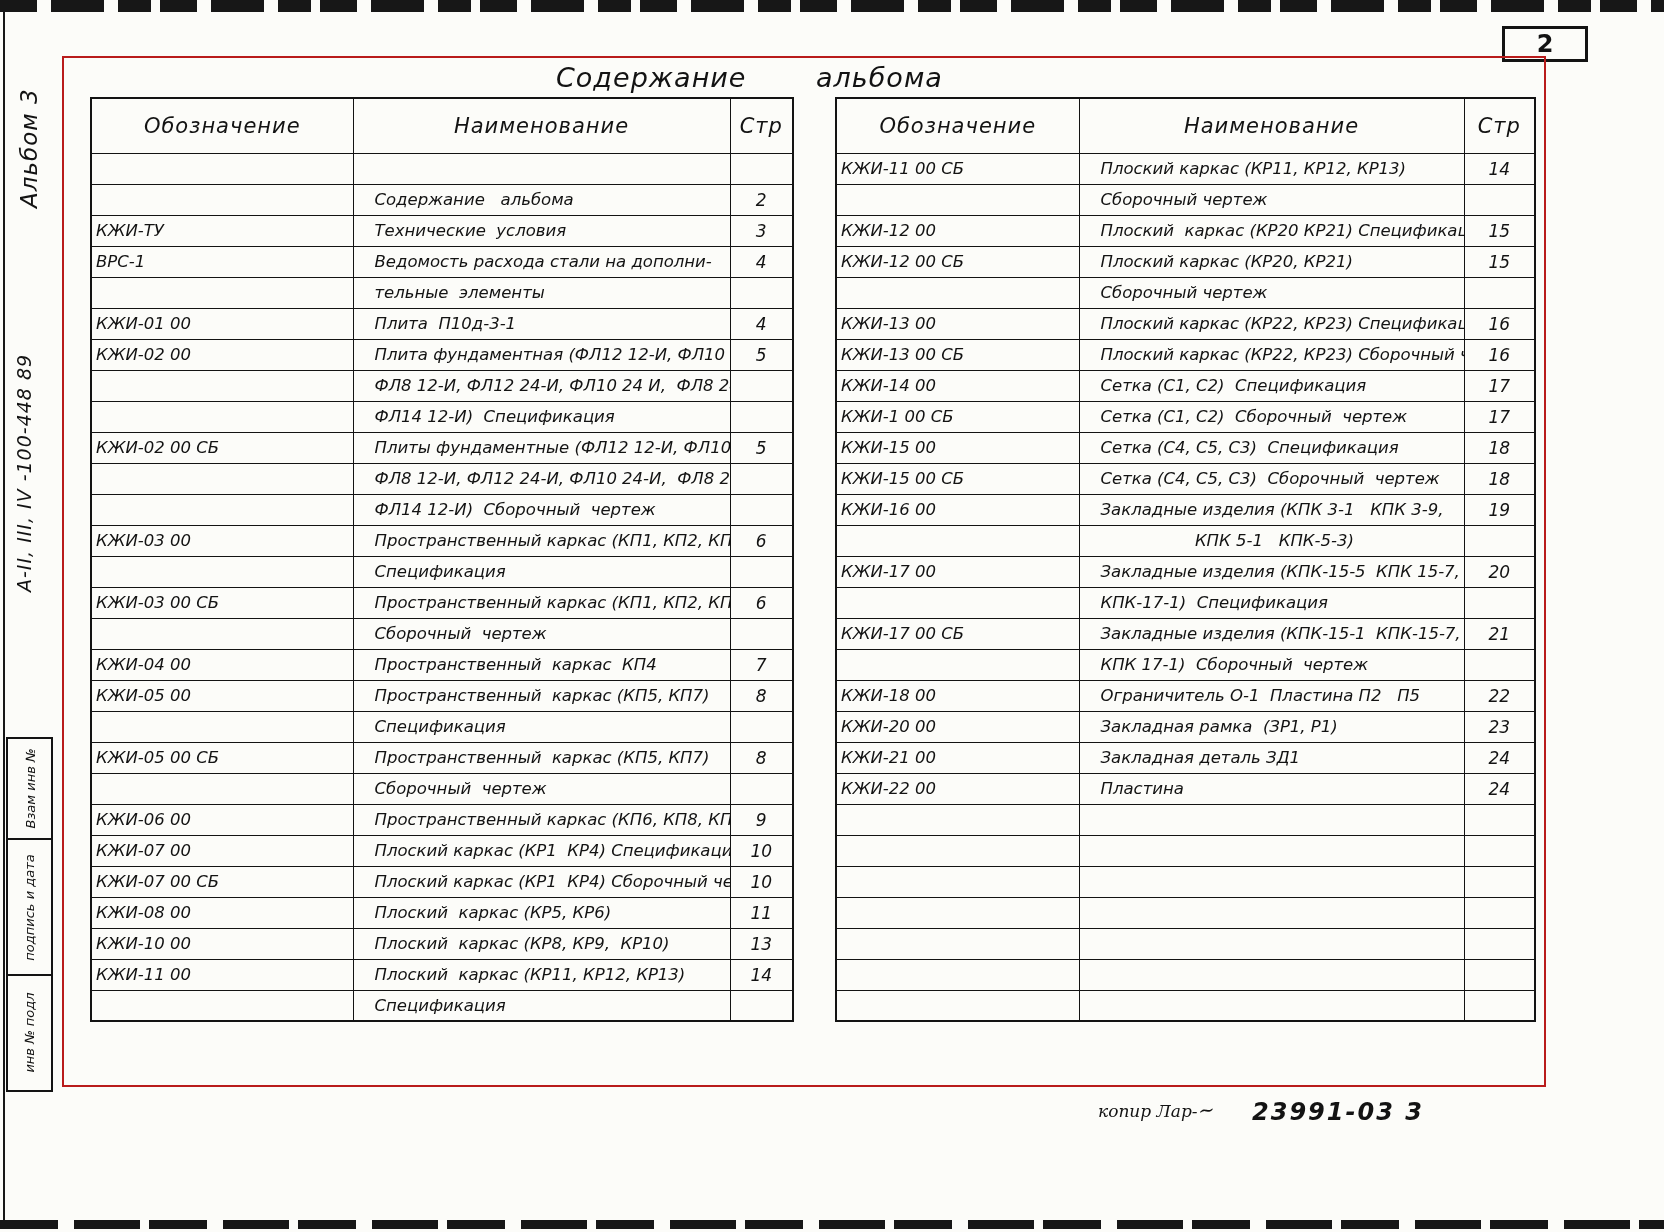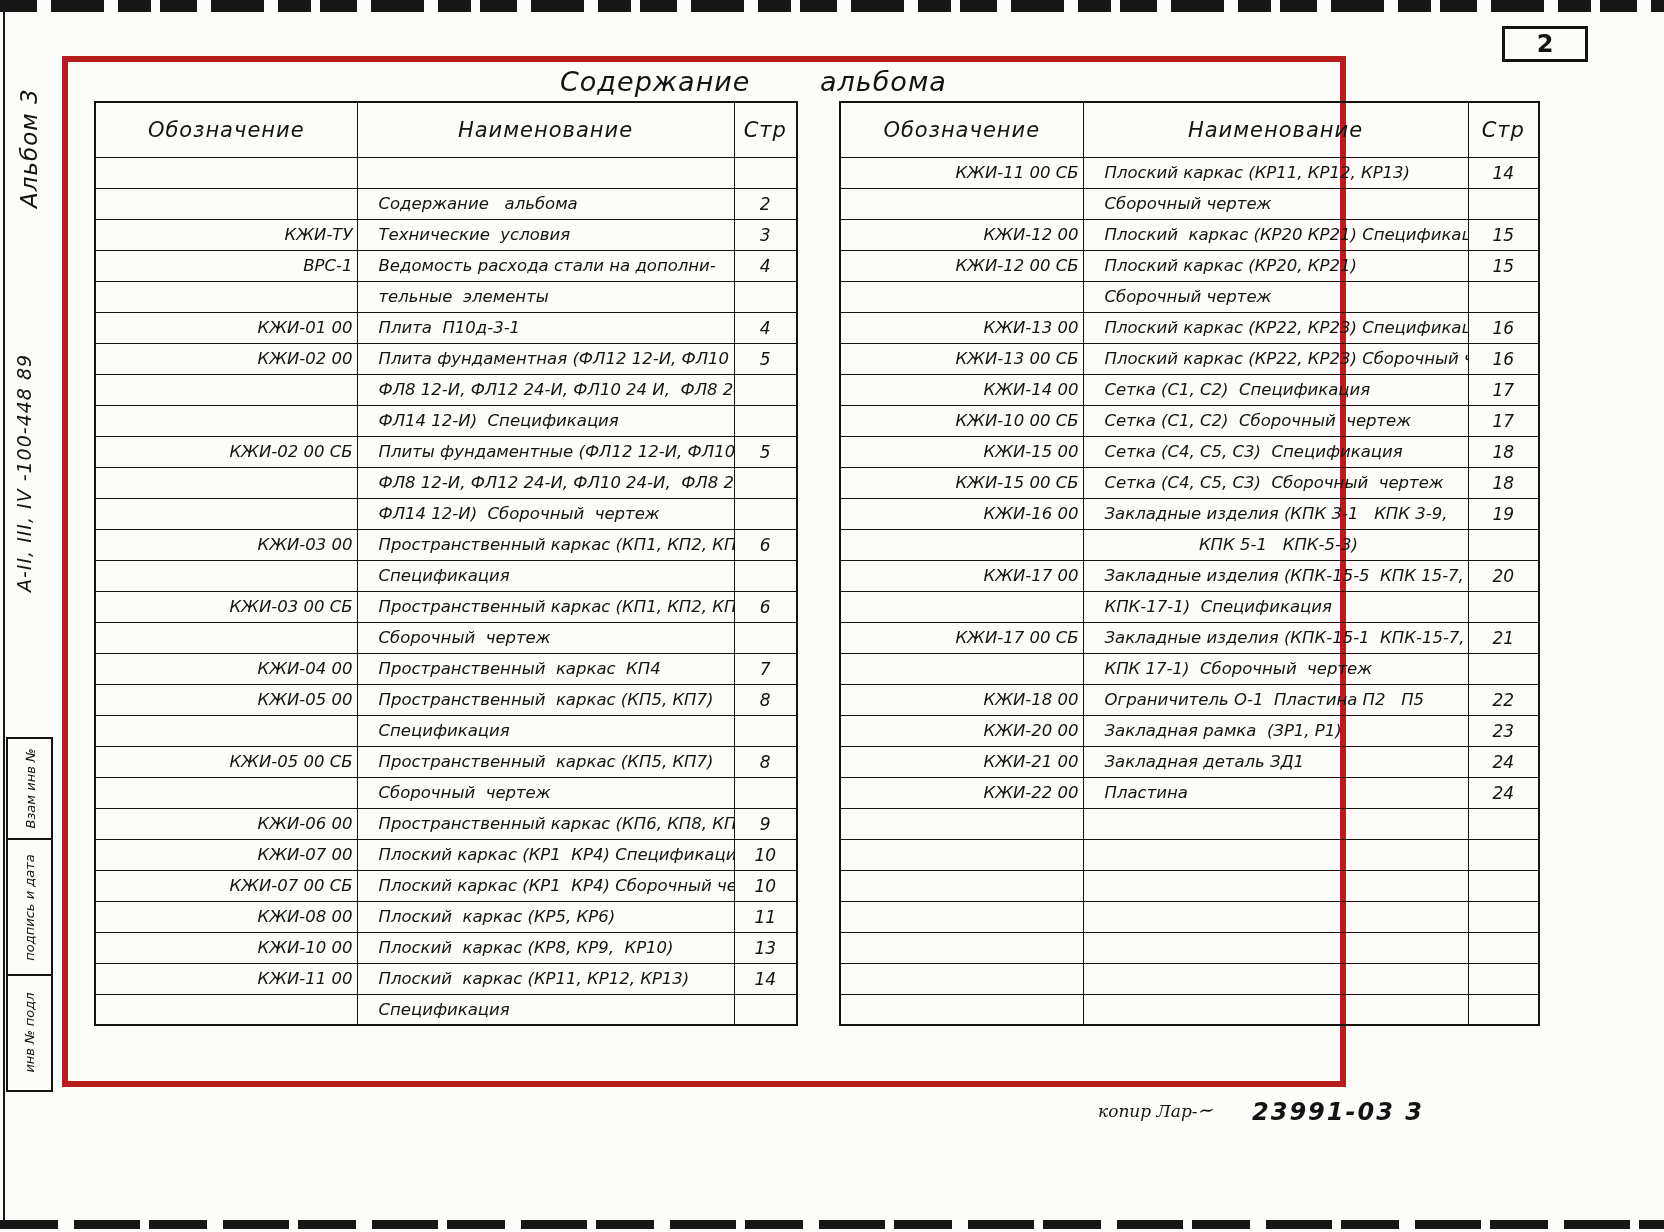--- a/index.html
+++ b/index.html
@@ -21,36 +21,36 @@
   }
   .left-scan-line { position:absolute; left:3px; top:10px; bottom:10px; width:2px; background:#171717; }
 
   .sheet-number-box {
     position:absolute; left:1502px; top:26px; width:86px; height:36px;
     border:3px solid #131313; display:flex; align-items:center; justify-content:center;
     font-size:24px; font-weight:bold;
   }
 
   .main-frame {
-    position:absolute; left:62px; top:56px; width:1284px; height:1031px;
-    border:6px solid #b91c1c;
+    position:absolute; left:62px; top:56px; width:1484px; height:1031px;
+    border:2px solid #b91c1c;
   }
   .page-title { position:absolute; top:4px; left:0; width:100%; height:34px; font-style:italic; font-size:27px; letter-spacing:1px; }
   .page-title .t1 { position:absolute; left:492px; }
   .page-title .t2 { position:absolute; left:752px; }
 
   table.toc {
     position:absolute; border-collapse:collapse; table-layout:fixed;
     background:transparent;
   }
   table.toc, .toc th { border:2.5px solid #131313; }
   .toc th, .toc td { border:1.5px solid #131313; overflow:hidden; }
   .toc th { height:55px; font-size:21px; font-style:italic; font-weight:normal; letter-spacing:1px; text-align:center; }
   .toc td { height:31px; font-size:16.5px; font-style:italic; padding:0 4px; white-space:pre; }
-  .toc td.col-code { text-align:right; }
+  .toc td.col-code { text-align:left; }
   .toc td.col-name { text-align:left; padding-left:21px; }
   .toc td.col-page { text-align:center; font-size:17px; }
   .toc-left  { left:26px;  top:39px; width:702px; }
   .toc-right { left:771px; top:39px; width:699px; }
 
   .vtext { position:absolute; transform:rotate(-90deg); transform-origin:left top; white-space:nowrap; font-style:italic; }
   .album-label { left:16px; top:208px; font-size:23px; letter-spacing:1px; }
   .doc-code-label { left:13px; top:592px; font-size:19px; letter-spacing:1px; }
 
   .stamp-column { position:absolute; left:6px; top:737px; width:47px; height:355px; border:2px solid #131313; }
@@ -306,21 +306,21 @@
             <td class="col-code">КЖИ-13 00 СБ</td>
             <td class="col-name">Плоский каркас (КР22, КР23) Сборочный чертеж</td>
             <td class="col-page">16</td>
           </tr>
           <tr>
             <td class="col-code">КЖИ-14 00</td>
             <td class="col-name">Сетка (С1, С2)  Спецификация</td>
             <td class="col-page">17</td>
           </tr>
           <tr>
-            <td class="col-code">КЖИ-10 00 СБ</td>
+            <td class="col-code">КЖИ-1 00 СБ</td>
             <td class="col-name">Сетка (С1, С2)  Сборочный  чертеж</td>
             <td class="col-page">17</td>
           </tr>
           <tr>
             <td class="col-code">КЖИ-15 00</td>
             <td class="col-name">Сетка (С4, С5, С3)  Спецификация</td>
             <td class="col-page">18</td>
           </tr>
           <tr>
             <td class="col-code">КЖИ-15 00 СБ</td>

